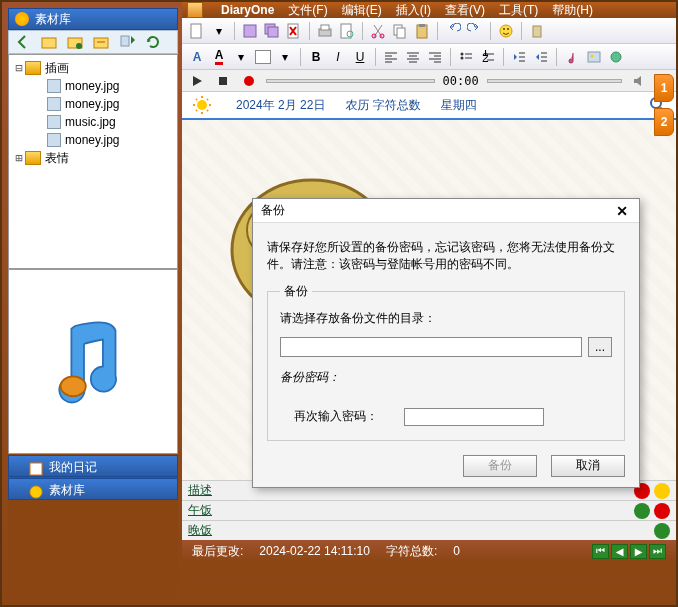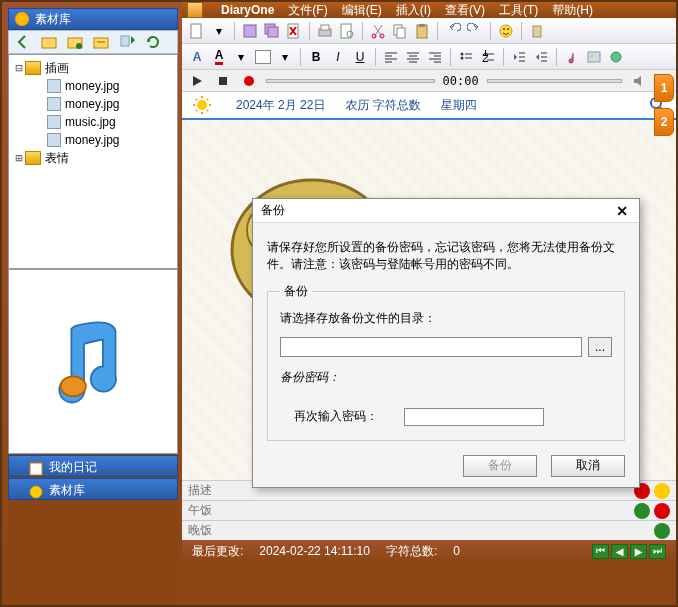--- a/index.html
+++ b/index.html
@@ -44,21 +44,21 @@
 
 .date-bar { background: #fff; height: 28px; display: flex; align-items: center; padding: 0 10px; gap: 20px; border-bottom: 2px solid #3a7bd5; color: #1a4a95; font-weight: normal; }
 .sun-icon { width: 20px; height: 20px; margin-right: 4px; }
 
 .content-area { background: #fff; position: relative; height: 360px; overflow: hidden; }
 .bg-pattern { position: absolute; inset: 0; background: repeating-linear-gradient(45deg, #f0e8d8, #f0e8d8 8px, #e8e0d0 8px, #e8e0d0 16px); opacity: 0.4; }
 .flower-deco { position: absolute; left: 30px; top: 30px; width: 200px; height: 180px; }
 
 .bottom-rows { background: #f0f0f0; }
 .desc-row { height: 20px; display: flex; align-items: center; border-top: 1px solid #ccc; padding: 0 6px; }
-.desc-label { width: 36px; color: #737373; }
+.desc-label { width: 36px; color: #14532d; text-decoration: underline; }
 .desc-input { flex: 1; height: 16px; border: none; background: transparent; }
 .icon-btn-sm { width: 16px; height: 16px; margin-left: 4px; border-radius: 50%; }
 
 .statusbar { background: linear-gradient(to bottom, #a0522d, #8b4513); color: #fff; height: 22px; display: flex; align-items: center; padding: 0 10px; gap: 16px; }
 .nav-btns { display: flex; gap: 2px; margin-left: auto; }
 .nav-btn { width: 17px; height: 15px; background: #2a8a2a; border: 1px solid #186818; cursor: pointer; display:flex; align-items:center; justify-content:center; color:#fff; font-size:10px; }
 
 
 .right-tabs { position: absolute; right: 0; top: 72px; width: 22px; }
 .rtab { width: 20px; height: 28px; background: linear-gradient(to bottom, #ff9933, #e07000); border: 1px solid #c06000; border-radius: 0 6px 6px 0; color: #fff; display: flex; align-items: center; justify-content: center; font-weight: bold; margin-bottom: 6px; cursor: pointer; }

